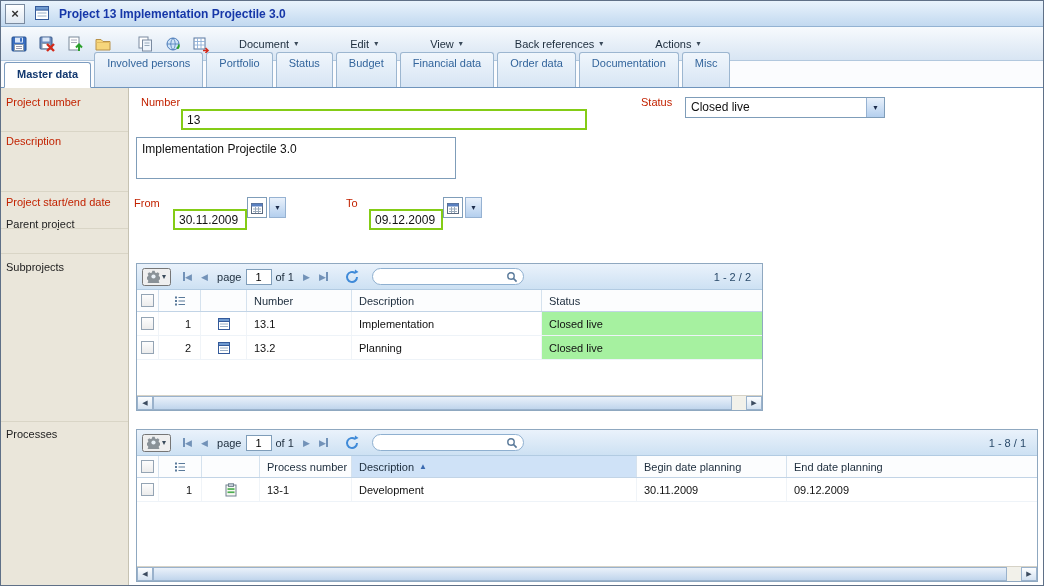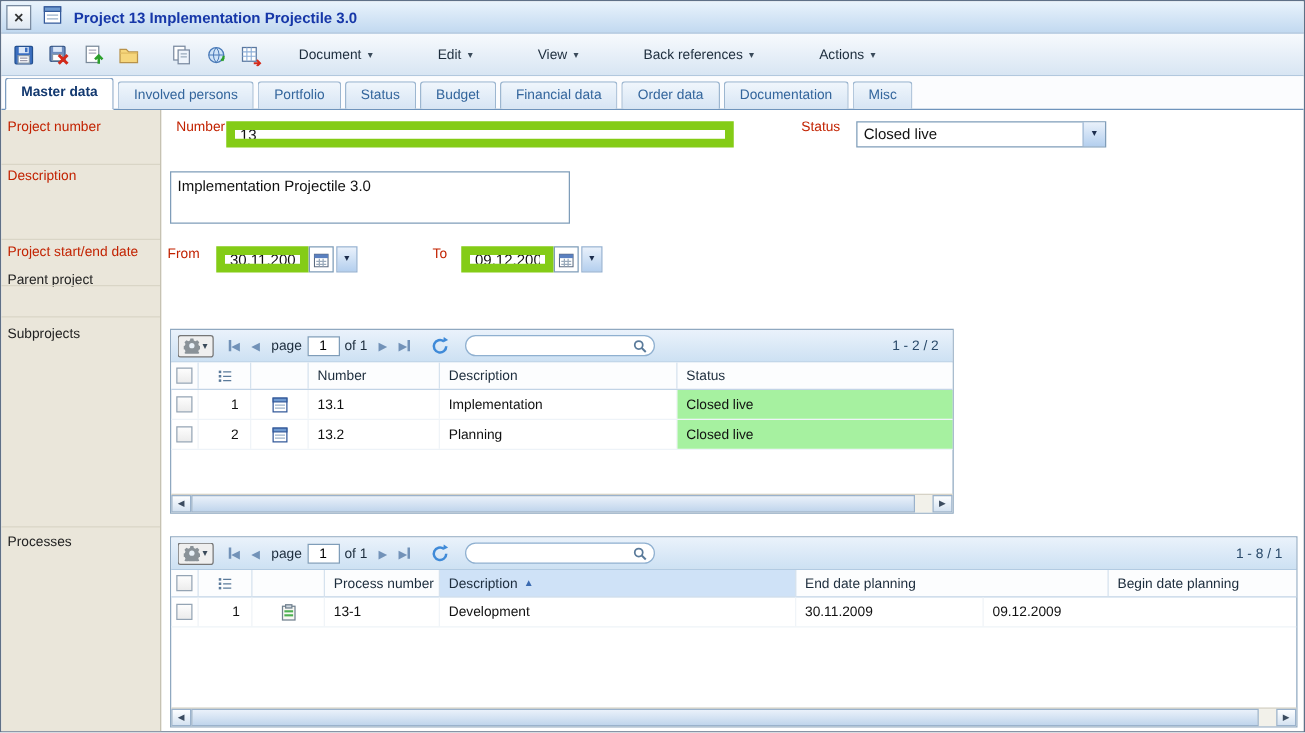--- a/index.html
+++ b/index.html
@@ -35,21 +35,21 @@
   .menus { display:flex; margin-left:14px; align-items:center;gap:34px; }
   .menu-item { padding:4px 9px; display:flex; align-items:center; gap:5px; color:#1c2c3c; }
   .caret { font-size:8px; color:#3a4a5a; }
   
   .tabbar {
     position:absolute; top:60px; left:0; right:0; height:27px;
     background:#fbfcfe; border-bottom:1px solid #6f94bc;
     display:flex; align-items:flex-end; padding-left:3px;
   }
   .tab {
-    height:22px; line-height:20px; padding:0 12px;
+    height:35px; line-height:20px; padding:0 12px;
     background:linear-gradient(#f0f6fc,#d7e5f4);
     border:1px solid #9cb6d0; border-bottom:none;
     border-radius:3px 3px 0 0; margin-right:3px; color:#33659c; white-space:nowrap;
   }
   .tab.active {
     position:relative; top:1px; height:26px; line-height:23px;
     background:#fff; font-weight:bold; color:#12386f;
     border-color:#7c9cc0; border-bottom:1px solid #fff; z-index:2;
   }
   
@@ -57,22 +57,22 @@
     position:absolute; top:87px; left:0; width:128px; bottom:0;
     background:#eae6da; border-right:1px solid #c6c2b2;
   }
   .left-label { position:absolute; left:5px; color:#222; white-space:nowrap; }
   .left-label.req { color:#c22200; }
   .left-sep { position:absolute; left:0; right:0; height:1px; background:#d9d5c6; }
   
   .field-label { position:absolute; color:#222; }
   .field-label.req { color:#c22200; }
   .text-input {
-    position:absolute; height:21px; border:7px solid #84cc16; background:#fff;
-    font-family:"Liberation Sans", sans-serif; font-size:12px; padding:2px 4px; color:#111;
+    position:absolute; height:21px; border:2px solid #84cc16; background:#fff;
+    font-family:"Liberation Sans", sans-serif; font-size:12px; padding:2px 4px; color:#111;margin-top:12px;
   }
   .textarea {
     position:absolute; border:1px solid #7f9db9; background:#fff; resize:none;
     font-family:"Liberation Sans", sans-serif; font-size:12px; padding:4px 5px; color:#111;
   }
   .combo { position:absolute; height:21px; border:1px solid #7f9db9; background:#fff; font-size:12px; }
   .combo-text { display:block; line-height:19px; padding-left:5px; color:#111; }
   .combo-btn {
     position:absolute; right:0; top:0; bottom:0; width:18px;
     background:linear-gradient(#e9f1fb,#b4cfee); border-left:1px solid #96b2d2;
@@ -467,25 +467,25 @@
         </svg>
       </div>
       <div class="hcell w58"></div>
       <div class="hcell w92">
           <span>Process number</span>
         </div>
       <div class="hcell w285 sorted">
         <span>Description</span>
         <span class="sort-arrow">▲</span>
       </div>
+      <div class="hcell w150">
+          <span>Begin date planning</span>
+        </div>
       <div class="hcell wfl">
           <span>End date planning</span>
-        </div>
-      <div class="hcell w150">
-          <span>Begin date planning</span>
         </div>
     </div>
     <div class="grid-row">
       <div class="cell w22 ctr">
           <span class="cb"></span>
         </div>
       <div class="cell w43 idx">1</div>
       <div class="cell w58 ctr">
         <svg width="14" height="14" viewBox="0 0 14 14">
           <rect x="2" y="2" width="10" height="11" fill="#f8f8f4" stroke="#71818f"></rect>

